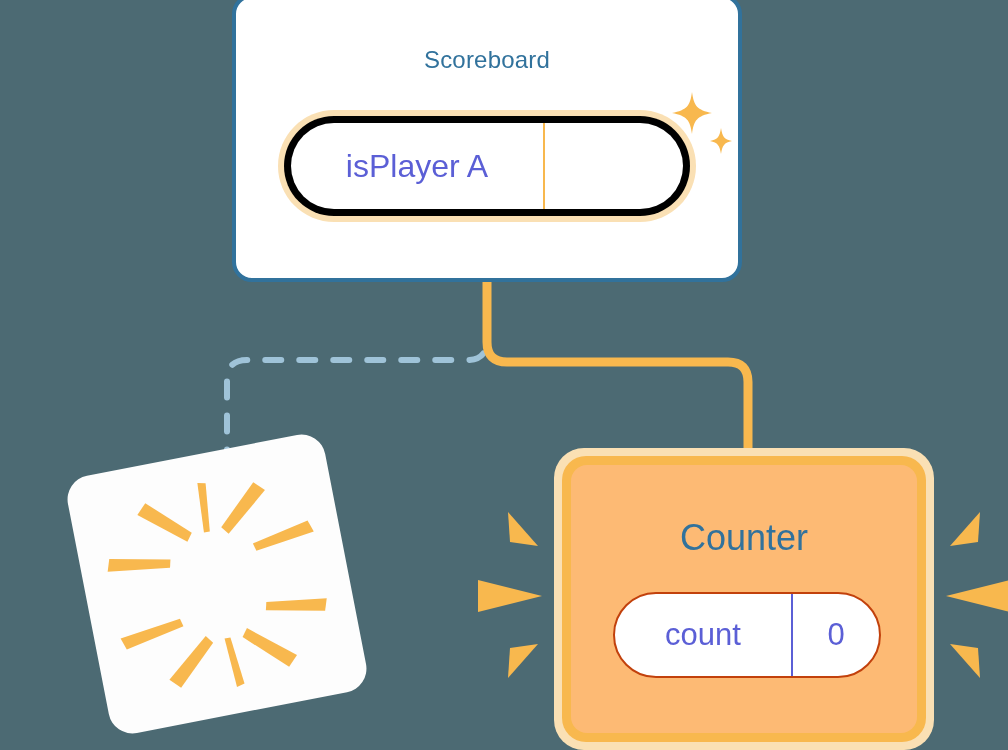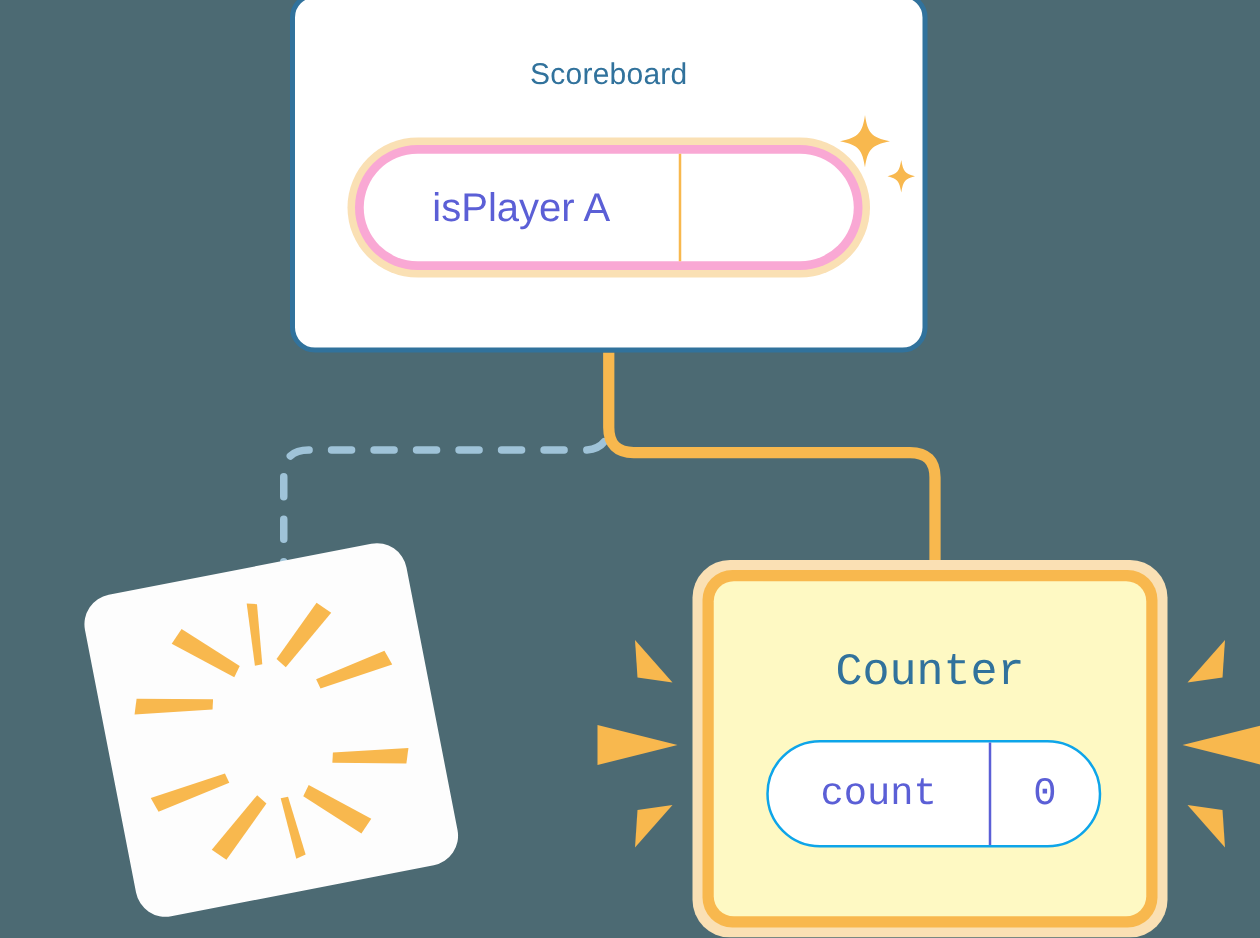--- a/index.html
+++ b/index.html
@@ -58,21 +58,21 @@
     width: 418px;
     height: 112px;
     background: #fae0b4;
     border-radius: 56px;
     box-sizing: border-box;
     padding: 6px;
   }
   #sb-pill-mid {
     width: 100%;
     height: 100%;
-    background: #f9a8d4;
+    background: #000000;
     border-radius: 50px;
     box-sizing: border-box;
     padding: 7px;
   }
   #sb-pill-inner {
     position: relative;
     width: 100%;
     height: 100%;
     background: #ffffff;
     border-radius: 43px;
@@ -132,42 +132,41 @@
     height: 100%;
     background: #f8b84e;
     border-radius: 24px;
     box-sizing: border-box;
     padding: 9px;
   }
   #counter-card-inner {
     position: relative;
     width: 100%;
     height: 100%;
-    background: #fef9c3;
+    background: #fdba74;
     border-radius: 16px;
     box-sizing: border-box;
-    font-family: Liberation Mono, monospace;
   }
   #counter-title {
     position: absolute;
     left: 0;
     top: 52px;
     width: 100%;
     text-align: center;
     font-size: 36px;
     color: #31729c;
   }
   #counter-pill {
     position: absolute;
     left: 42px;
     top: 127px;
     width: 268px;
     height: 86px;
     background: #ffffff;
-    border: 2px solid #0ea5e9;
+    border: 2px solid #c2410c;
     border-radius: 43px;
     box-sizing: border-box;
     display: flex;
     align-items: stretch;
   }
   #ct-key-cell {
     flex: 0 0 176px;
     display: flex;
     align-items: center;
     justify-content: center;

